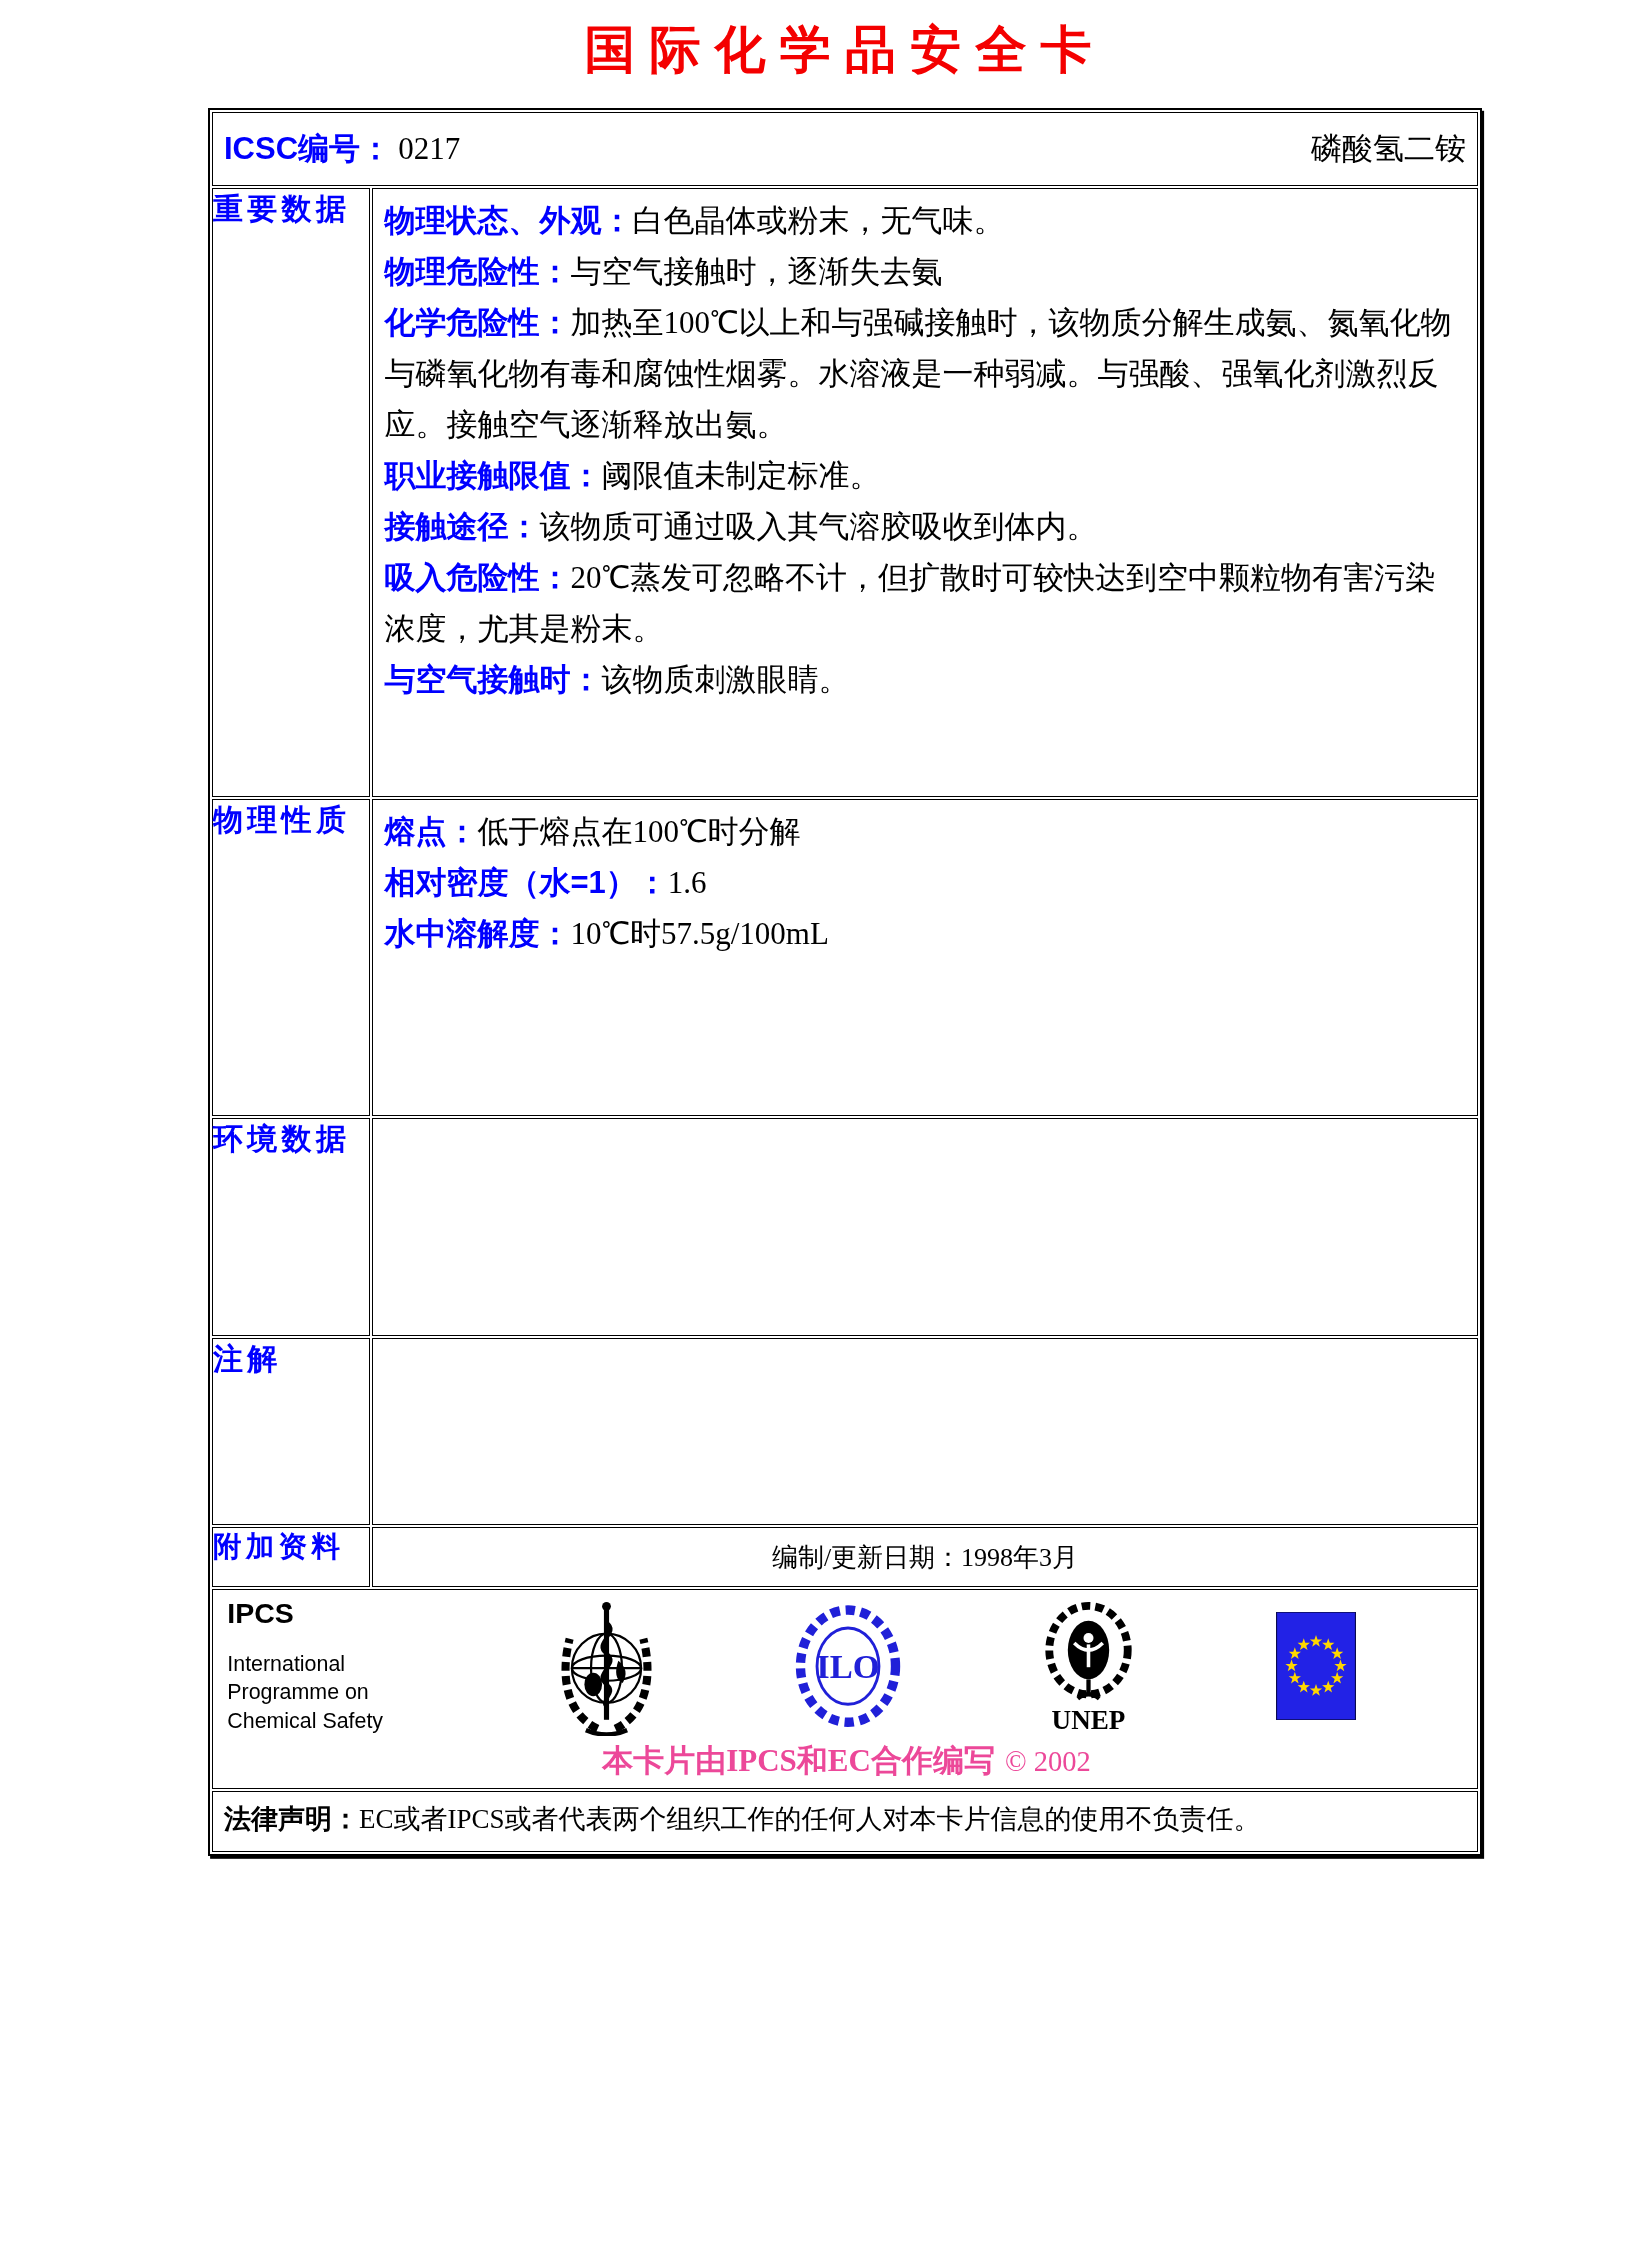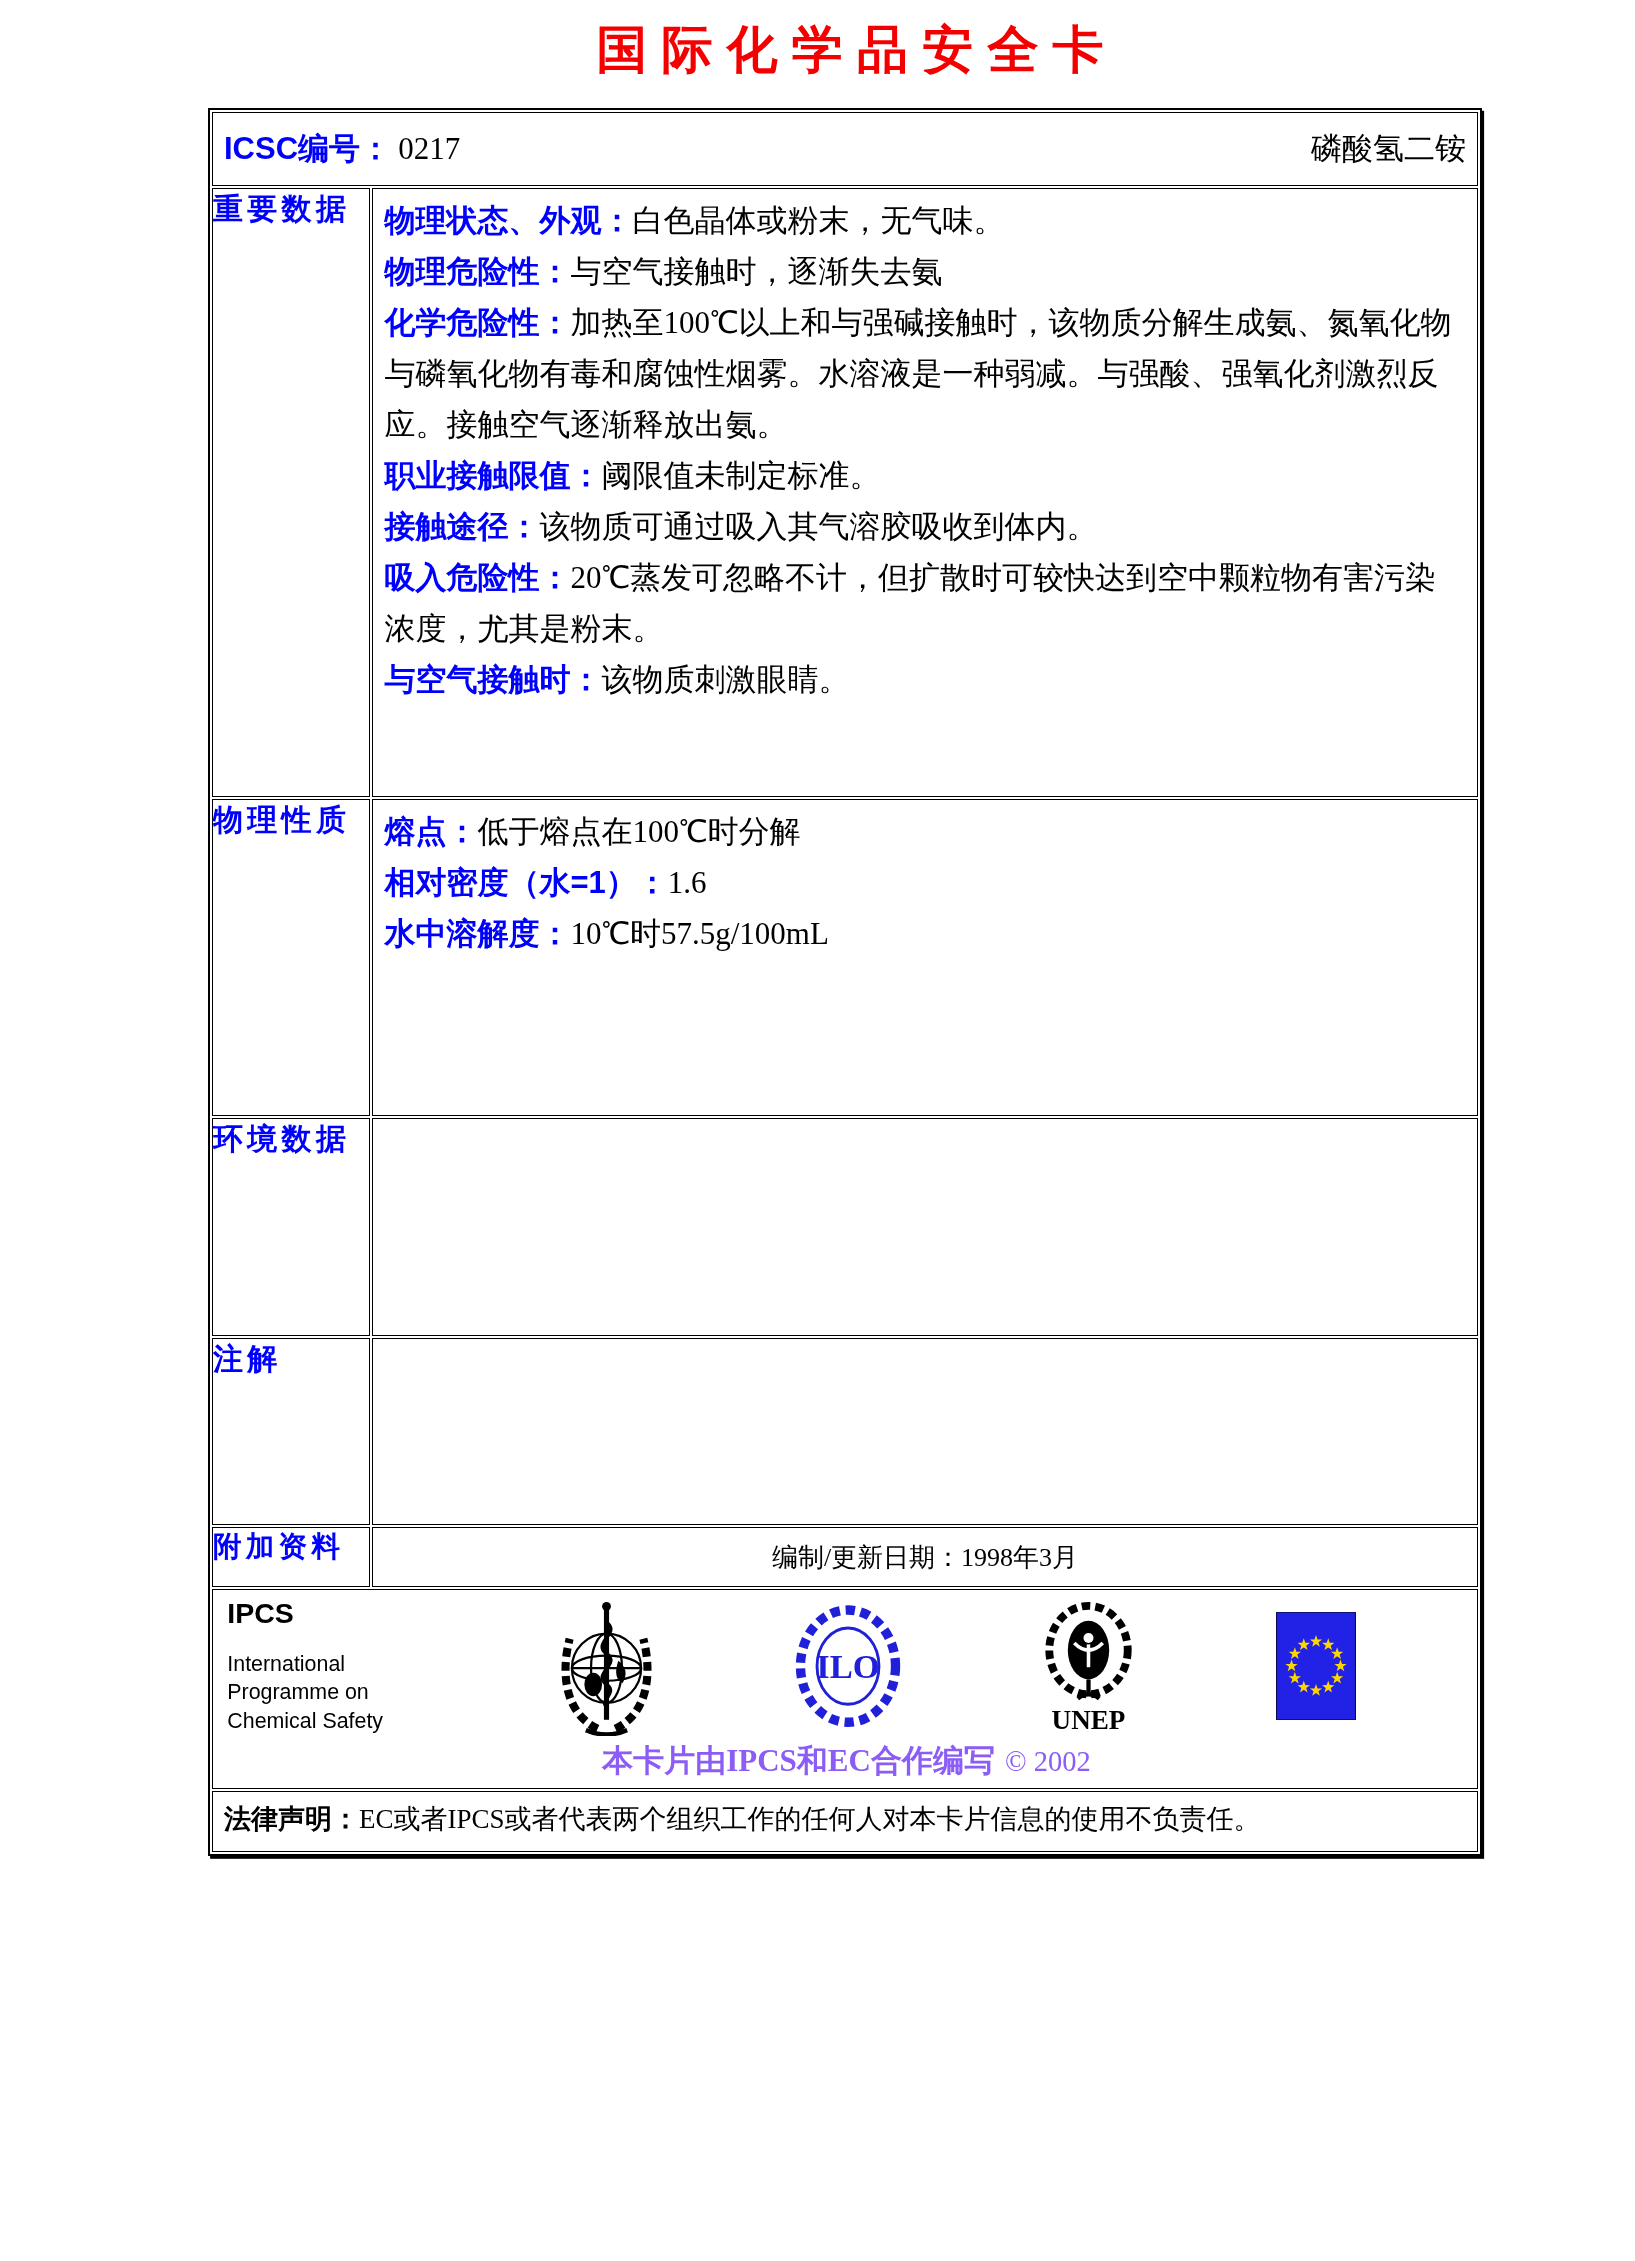--- a/index.html
+++ b/index.html
@@ -1,19 +1,19 @@
 <!DOCTYPE html>
 <html style="font-size:11.4px"><head>
 <meta charset="utf-8">
 <style>
   html,body{margin:0;padding:0;background:#ffffff;}
   body{width:1635px;height:2261px;position:relative;font-family:"Liberation Serif",serif;color:#000;}
 
   .page-title{
-    position:absolute;left:220px;top:15.7px;width:1274px;
+    position:absolute;left:208px;top:15.7px;width:1274px;
     text-align:center;color:#f40000;font-weight:bold;
     font-size:51px;letter-spacing:14.2px;
     font-family:"Liberation Serif",serif;
   }
 
   table.card{
     position:absolute;left:208px;top:108px;width:1274px;
     border:2.1px solid #000;border-collapse:separate;border-spacing:2.8px;
     table-layout:fixed;background:#fff;
     box-shadow:2.1px 2.8px 0 0 #000;
@@ -50,21 +50,21 @@
   .logos-row{
     display:flex;align-items:center;justify-content:space-between;
     padding:1.4px 114px 0 4.3px;height:140px;
   }
   .ipcs-block{font-family:"Liberation Sans",sans-serif;color:#000;width:192px;}
   .ipcs-acronym{font-size:28.5px;font-weight:bold;margin-bottom:20px;}
   .ipcs-line{font-size:21.4px;line-height:28.5px;}
 
   .footer-caption{
     text-align:center;margin-top:4.3px;
-    color:#8b5cf6;font-size:31px;font-weight:bold;
+    color:#ec4899;font-size:31px;font-weight:bold;
     font-family:"Liberation Serif",serif;
   }
   .footer-caption .copy{font-weight:normal;font-size:28.5px;padding-left:10px;}
 
   .legal-cell{display:flex;align-items:center;padding:7.1px 10px;box-sizing:border-box;text-align:center;}
   .legal-label{
     color:#000;font-weight:bold;font-size:27px;
     font-family:"Liberation Sans",sans-serif;white-space:nowrap;
   }
   .legal-text{font-size:27px;font-family:"Liberation Serif",serif;}

